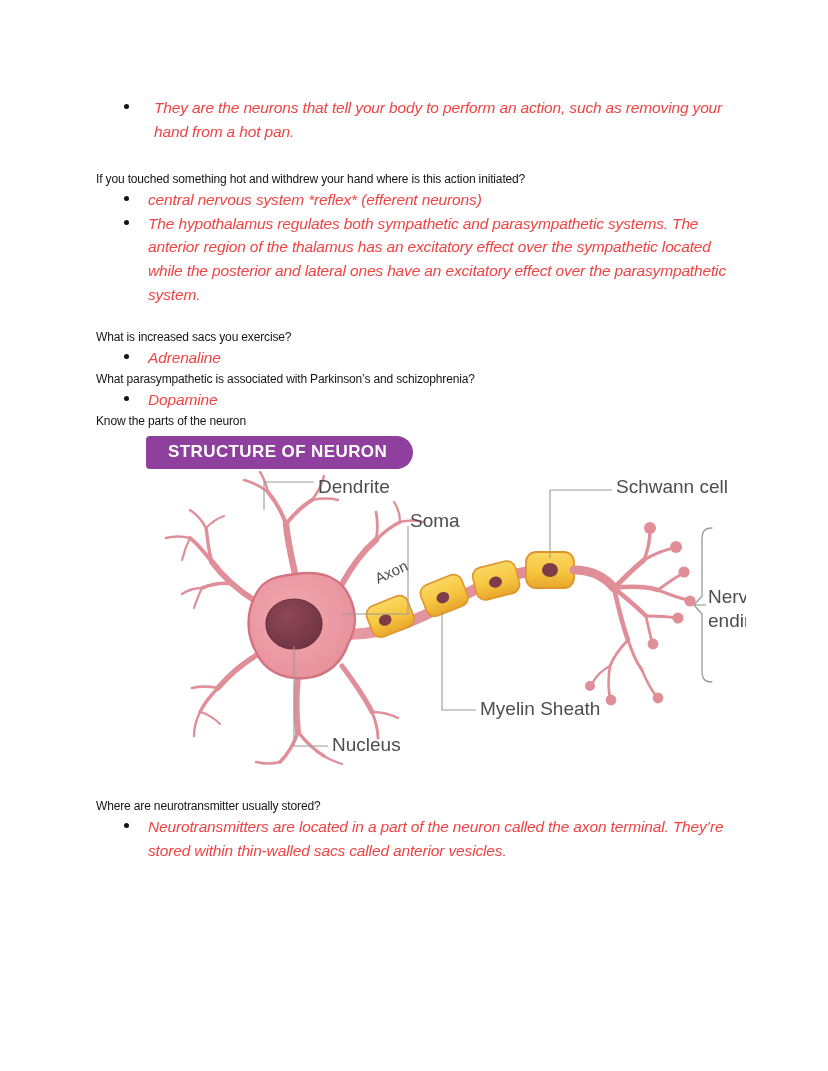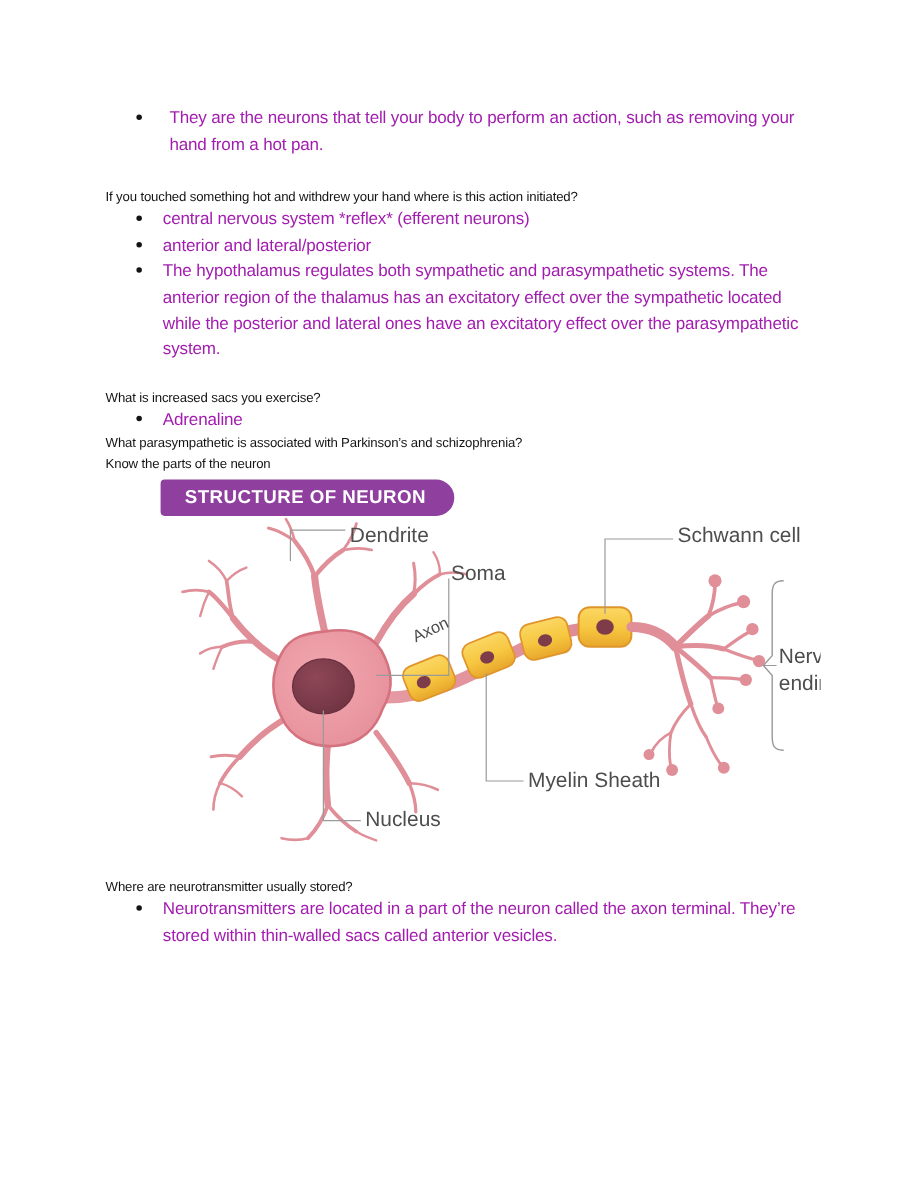--- a/index.html
+++ b/index.html
@@ -36,22 +36,23 @@
   ul.bullets {
     list-style: none;
     margin: 0;
     padding: 0;
   }
   ul.bullets > li {
     position: relative;
     padding-left: 52px;
     font-size: 15.5px;
     line-height: 1.52;
-    color: #a21caf;
+    color: #ef4444;
     letter-spacing: -0.15px;
+    font-style: italic;
   }
   ul.bullets > li .dot {
     position: absolute;
     left: 28px;
     top: 0.52em;
     width: 5px;
     height: 5px;
     border-radius: 50%;
     background: #141414;
   }
@@ -135,41 +136,43 @@
       <li>
         <span class="dot"></span>
         <span>central nervous system *reflex* (efferent neurons)</span>
       </li>
     </ul>
 
 
     <ul class="bullets">
       <li>
         <span class="dot"></span>
-        <span>anterior and lateral/posterior</span>
-      </li>
-      <li>
-        <span class="dot"></span>
         <span>The hypothalamus regulates both sympathetic and parasympathetic systems. The anterior region of the thalamus has an excitatory effect over the sympathetic located while the posterior and lateral ones have an excitatory effect over the parasympathetic system.</span>
       </li>
     </ul>
 
     <div class="spacer-md"></div>
 
     <p class="q">What is increased sacs you exercise?</p>
 
     <ul class="bullets">
       <li>
         <span class="dot"></span>
         <span>Adrenaline</span>
       </li>
     </ul>
 
     <p class="q">What parasympathetic is associated with Parkinson’s and schizophrenia?</p>
 
+    <ul class="bullets">
+      <li>
+        <span class="dot"></span>
+        <span>Dopamine</span>
+      </li>
+    </ul>
 
     <p class="q">Know the parts of the neuron</p>
 
     <div class="diagram-wrap">
 
       <div class="banner">
         <span class="banner-text">STRUCTURE OF NEURON</span>
       </div>
 
       <svg class="neuron-svg" width="600" height="300" viewBox="0 0 600 300">

